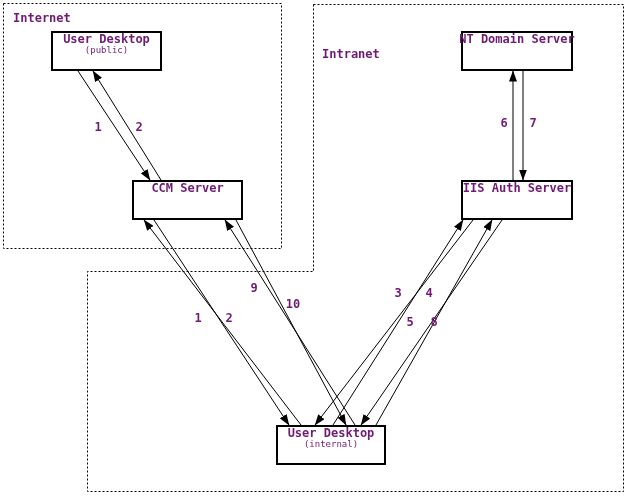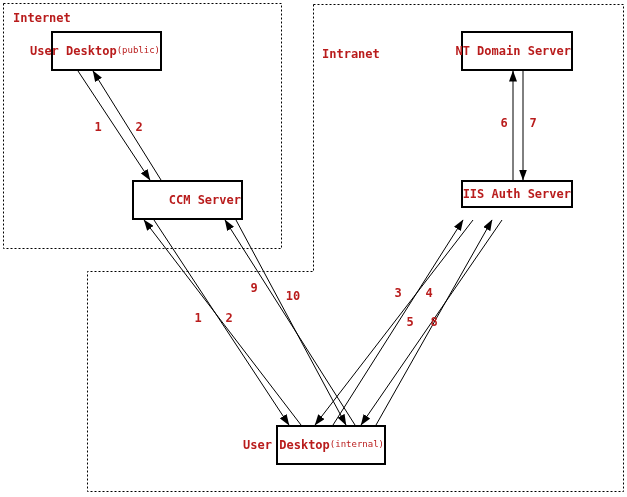--- a/index.html
+++ b/index.html
@@ -2,33 +2,33 @@
 <html><head>
 <meta charset="utf-8">
 <style>
   html, body { margin: 0; padding: 0; background: #ffffff; }
   #stage {
     position: relative;
     width: 627px;
     height: 497px;
     background: #ffffff;
     font-family: "DejaVu Sans Mono", "Liberation Mono", monospace;
-    color: #b91c1c;
+    color: #701a75;
     overflow: hidden;
   }
   #wires { position: absolute; left: 0; top: 0; width: 627px; height: 497px; }
   .node {
     position: absolute;
     box-sizing: border-box;
     border: 2px solid #000;
     background: #ffffff;
     display: flex;
-    flex-direction: row;
+    flex-direction: column;
     align-items: center;
-    justify-content: flex-end;
+    justify-content: flex-start;
     text-align: center;
     line-height: 1.05;
   }
   .node .title {
     font-size: 12px;
     font-weight: bold;
     white-space: nowrap;
   }
   .node .subtitle {
     font-size: 9px;
@@ -92,37 +92,37 @@
   </div>
 
   <div class="node" style="left:461px; top:31px; width:112px; height:40px;">
     <span class="title">NT Domain Server</span>
   </div>
 
   <div class="node" style="left:132px; top:180px; width:111px; height:40px;">
     <span class="title">CCM Server</span>
   </div>
 
-  <div class="node" style="left:461px; top:180px; width:112px; height:28px;">
+  <div class="node" style="left:461px; top:180px; width:112px; height:40px;">
     <span class="title">IIS Auth Server</span>
   </div>
 
   <div class="node" style="left:276px; top:425px; width:110px; height:40px;">
     <span class="title">User Desktop</span>
     <span class="subtitle">(internal)</span>
   </div>
 
   <div class="edge-label" style="left:98px;  top:127px;">1</div>
   <div class="edge-label" style="left:139px; top:127px;">2</div>
 
   <div class="edge-label" style="left:504px; top:123px;">6</div>
   <div class="edge-label" style="left:533px; top:123px;">7</div>
 
   <div class="edge-label" style="left:254px; top:288px;">9</div>
-  <div class="edge-label" style="left:293px; top:296px;">10</div>
+  <div class="edge-label" style="left:293px; top:304px;">10</div>
 
   <div class="edge-label" style="left:198px; top:318px;">1</div>
   <div class="edge-label" style="left:229px; top:318px;">2</div>
 
   <div class="edge-label" style="left:398px; top:293px;">3</div>
   <div class="edge-label" style="left:429px; top:293px;">4</div>
 
   <div class="edge-label" style="left:410px; top:322px;">5</div>
   <div class="edge-label" style="left:434px; top:322px;">8</div>
 

